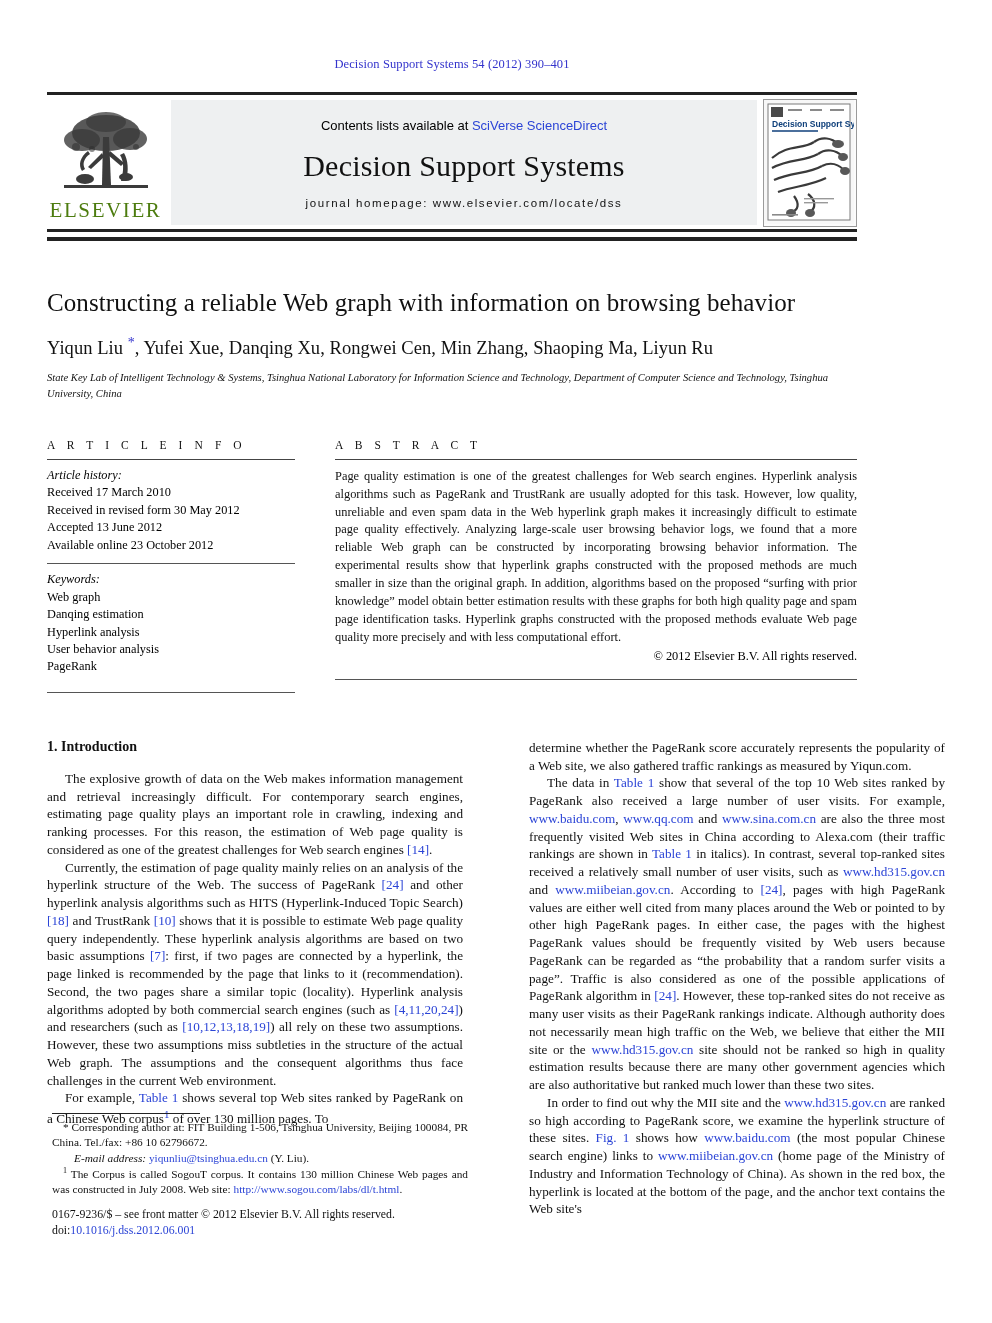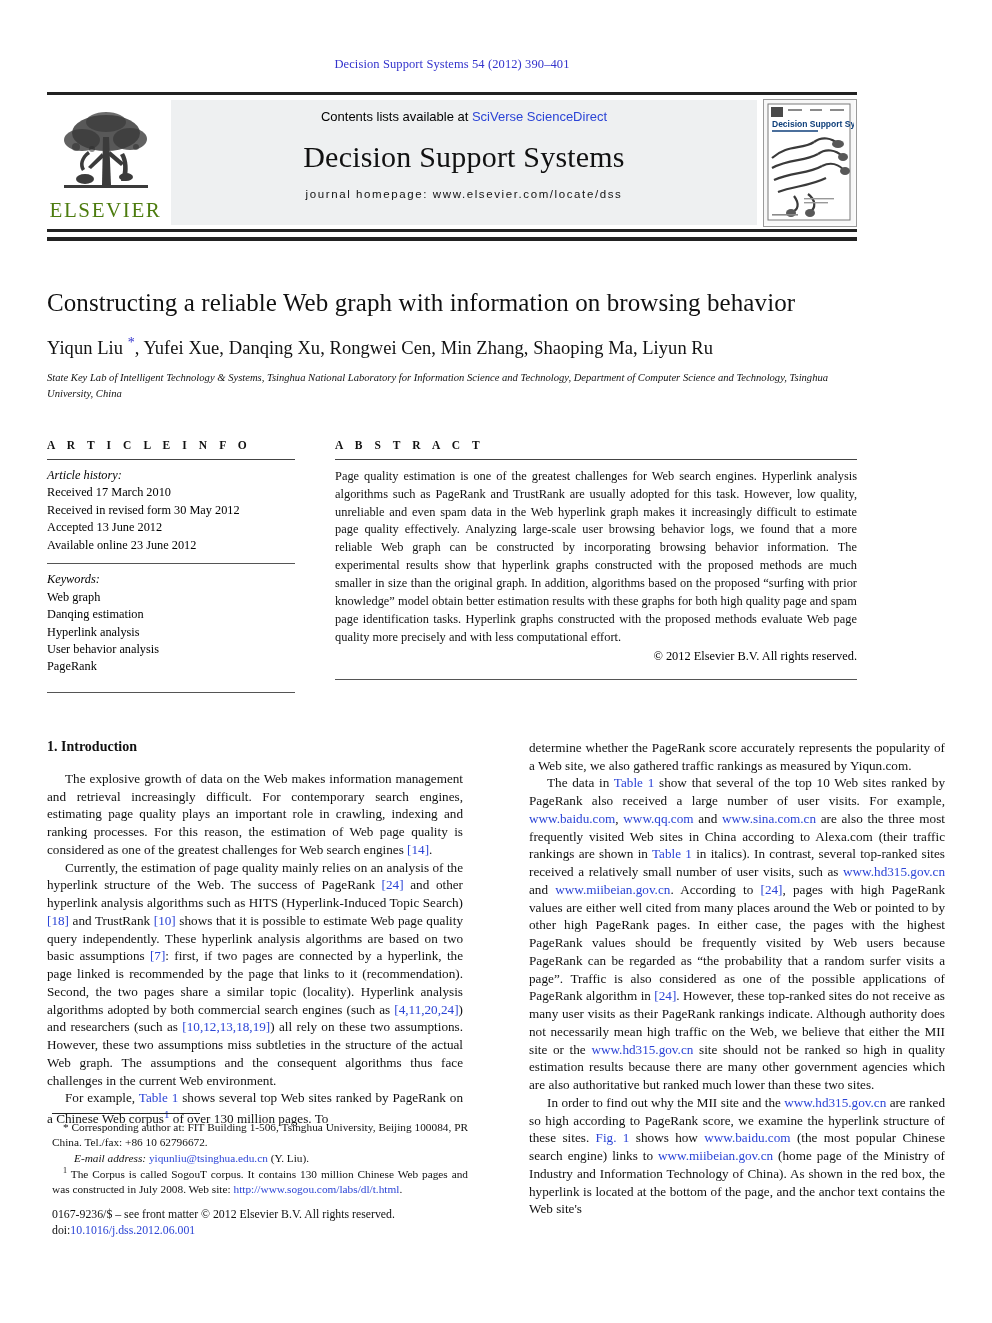--- a/index.html
+++ b/index.html
@@ -64,42 +64,42 @@
     font-weight: 400;
   }
   .masthead-center {
     flex: 1 1 auto;
     background: #eef0f1;
     margin: 0 6px 0 7px;
     display: flex;
     flex-direction: column;
     justify-content: space-between;
     align-items: center;
-    padding: 9px 0 7px 0;
+    padding: 18px 0 7px 0;
     box-sizing: border-box;
   }
   .contents-line {
     font-family: "Liberation Sans", sans-serif;
     font-size: 13px;
     color: #000;
   }
   .contents-line .sd-link { color: #2b44d6; }
   .journal-title {
     font-family: "Liberation Serif", serif;
     font-size: 30px;
     color: #111;
     letter-spacing: 0.2px;
     margin-top: 1px;
   }
   .homepage-line {
     font-family: "Liberation Sans", sans-serif;
     font-size: 11.5px;
     letter-spacing: 1.6px;
     color: #111;
-    margin-bottom: 18px;
+    margin-bottom: 9px;
   }
   .cover-thumb {
     width: 92px;
     flex: 0 0 92px;
     border: 1px solid #9a9a9a;
     background: #fbfbfb;
     position: relative;
     overflow: hidden;
     align-self: center;
     height: 126px;
@@ -139,21 +139,21 @@
     display: flex;
     margin-top: 38px;
   }
   .col-info { width: 248px; flex: 0 0 248px; }
   .col-gap  { width: 40px; flex: 0 0 40px; }
   .col-abstract { flex: 1 1 auto; }
 
   .sec-head {
     font-family: "Liberation Serif", serif;
     font-size: 11.5px;
-    font-weight: 700;
+    font-weight: 400;
     letter-spacing: 4.6px;
     color: #111;
     text-transform: uppercase;
   }
   .rule-thin {
     border-top: 1.6px solid #444;
     margin-top: 8px;
   }
   .rule-thin-tight { border-top: 1.3px solid #555; }
   .info-group { margin-top: 7px; font-size: 12.3px; line-height: 1.42; }
@@ -318,21 +318,21 @@
 
     <div class="col-info">
       <div class="sec-head">A R T I C L E   I N F O</div>
       <div class="rule-thin"></div>
 
       <div class="info-group">
         <div class="info-label">Article history:</div>
         <div>Received 17 March 2010</div>
         <div>Received in revised form 30 May 2012</div>
         <div>Accepted 13 June 2012</div>
-        <div>Available online 23 June 2012</div>
+        <div>Available online 23 October 2012</div>
       </div>
 
       <div class="rule-thin rule-thin-tight info-block-2"></div>
       <div class="info-group">
         <div class="info-label">Keywords:</div>
         <div>Web graph</div>
         <div>Danqing estimation</div>
         <div>Hyperlink analysis</div>
         <div>User behavior analysis</div>
         <div>PageRank</div>

